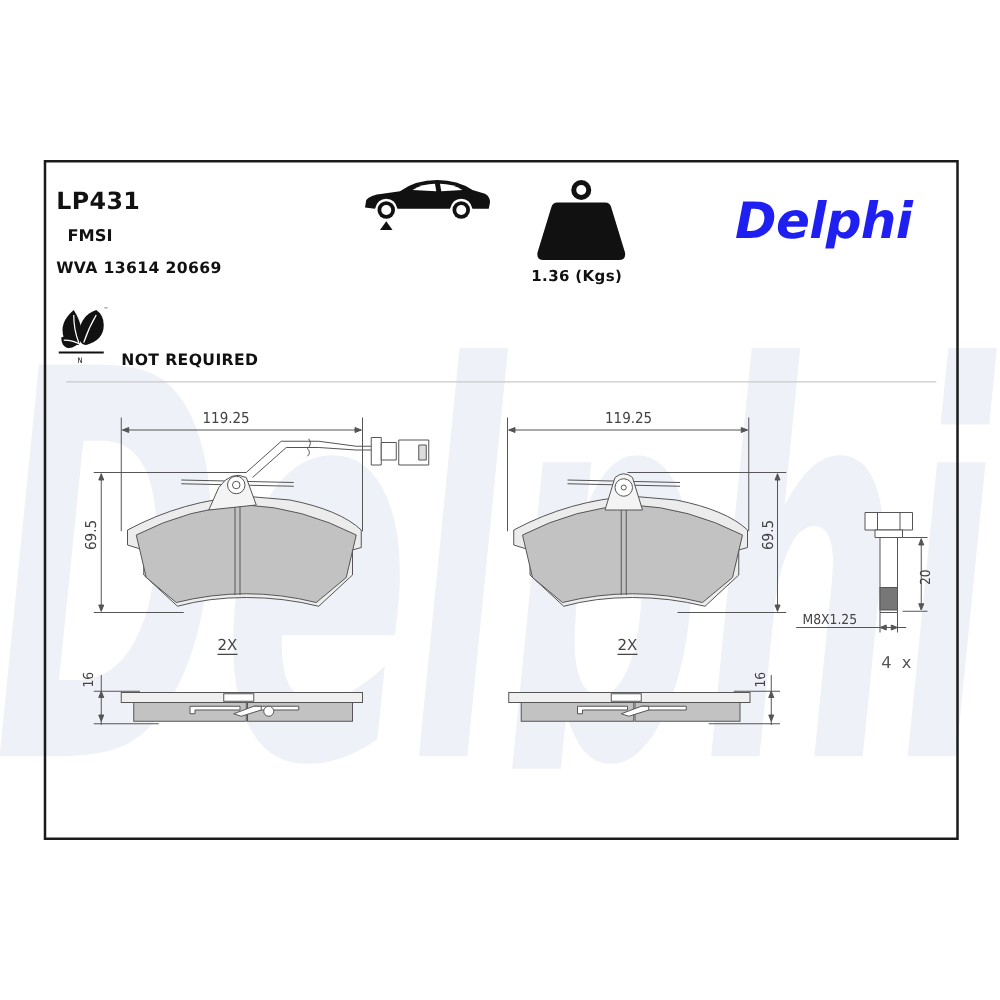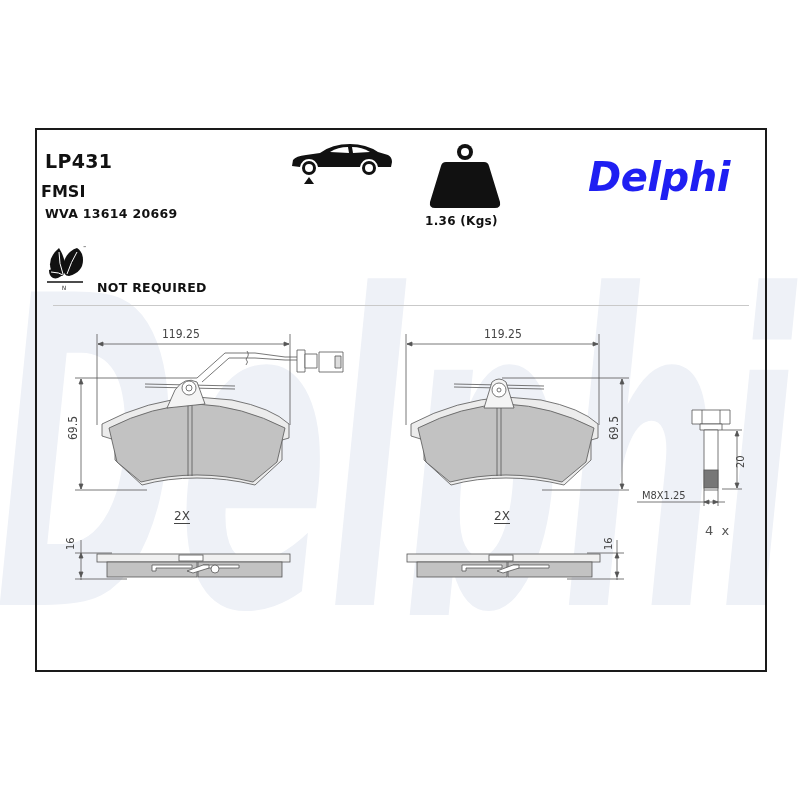--- a/index.html
+++ b/index.html
@@ -1,20 +1,20 @@
 <!DOCTYPE html>
 <html><head>
 <meta charset="utf-8">
 <style>
   html, body { margin: 0; padding: 0; background: #ffffff; }
   body { width: 800px; height: 800px; position: relative; overflow: hidden; font-family: "DejaVu Sans", sans-serif; color: #111; }
   .watermark { position: absolute; left: 0; top: 270px; width: 800px; height: 345px; z-index: 0; }
   .sheet { position: absolute; left: 35px; top: 128px; width: 728px; height: 540px; border: 2px solid #1a1a1a; z-index: 1; }
   .code { position: absolute; left: 8px; top: 20px; font-weight: bold; font-size: 19px; letter-spacing: 0.3px; }
-  .fmsi { position: absolute; left: 4px; top: 52px; font-weight: bold; font-size: 16px; }
+  .fmsi { position: absolute; left: 17px; top: 52px; font-weight: bold; font-size: 13px; }
   .wva { position: absolute; left: 8px; top: 76px; font-weight: bold; font-size: 12.5px; letter-spacing: 0.3px; }
   .weight-label { position: absolute; left: 388px; top: 84px; font-weight: bold; font-size: 12px; letter-spacing: 0.3px; }
   .delphi { position: absolute; left: 551px; top: 24px; font-family: "DejaVu Sans", sans-serif; font-weight: bold; font-style: italic; font-size: 40px; color: #1f1ff2; letter-spacing: -0.5px; }
   .eco-label { position: absolute; left: 60px; top: 150px; font-weight: bold; font-size: 12.5px; letter-spacing: 0.3px; }
   .divider { position: absolute; left: 16px; top: 175px; width: 696px; height: 0; border-top: 1px solid #c9c9c9; }
   .lockheed { position: absolute; left: 598px; top: 505px; font-family: "DejaVu Serif", serif; font-weight: bold; font-size: 22px; color: #111; letter-spacing: -1px; }
   .lockheed sup { font-size: 10px; font-weight: normal; letter-spacing: 0; vertical-align: 10px; margin-left: 2px; }
   svg text { font-family: "DejaVu Sans Condensed", "DejaVu Sans", sans-serif; }
   .abs { position: absolute; }
 </style>

